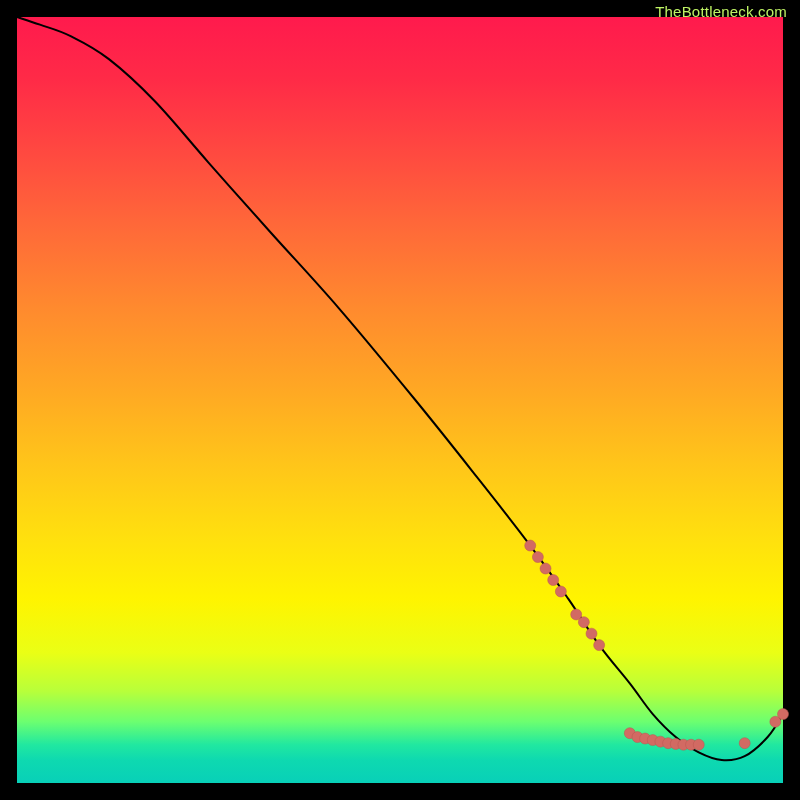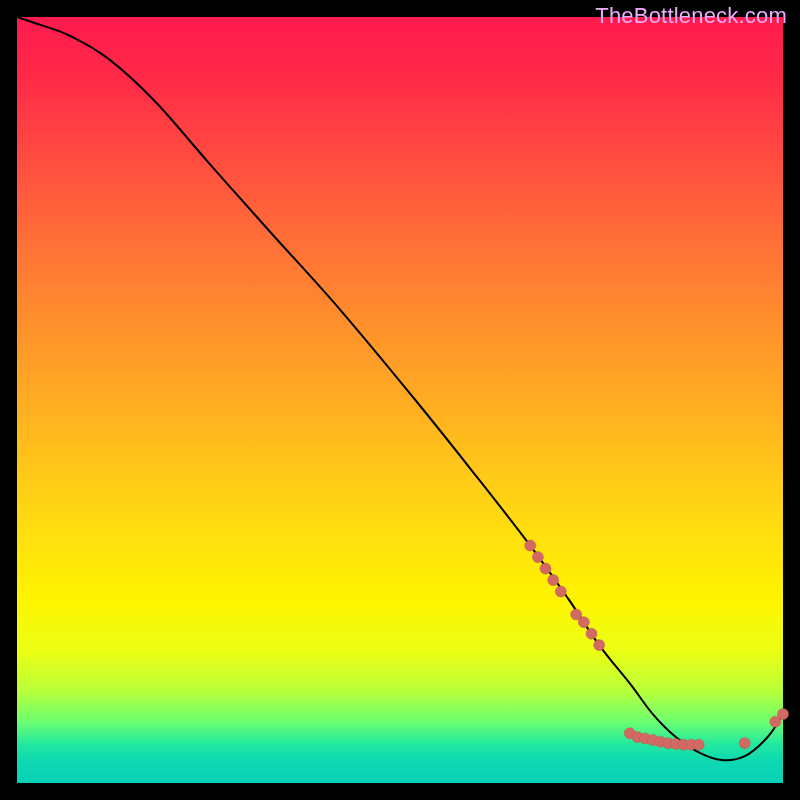--- a/index.html
+++ b/index.html
@@ -40,22 +40,22 @@
       #6cff70 92%,
       #21e8a0 95%,
       #0ed9b0 97%,
       #08d0b8 100%
     );
   }
   .watermark {
     position: absolute;
     top: 3px;
     right: 13px;
-    color: #f0abfc;
-    font-size: 22px;
+    color: #bef264;
+    font-size: 15px;
     font-weight: 500;
     letter-spacing: 0.2px;
   }
   svg.curve {
     position: absolute;
     left: 0;
     top: 0;
     width: 766px;
     height: 766px;
     overflow: visible;

